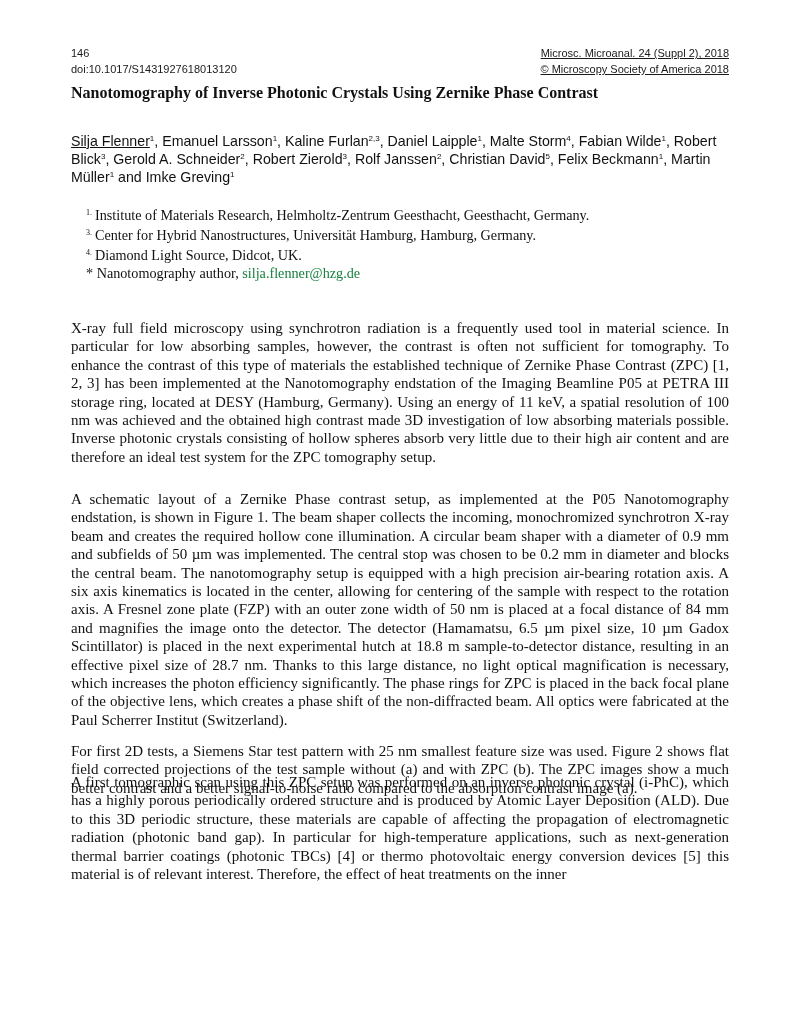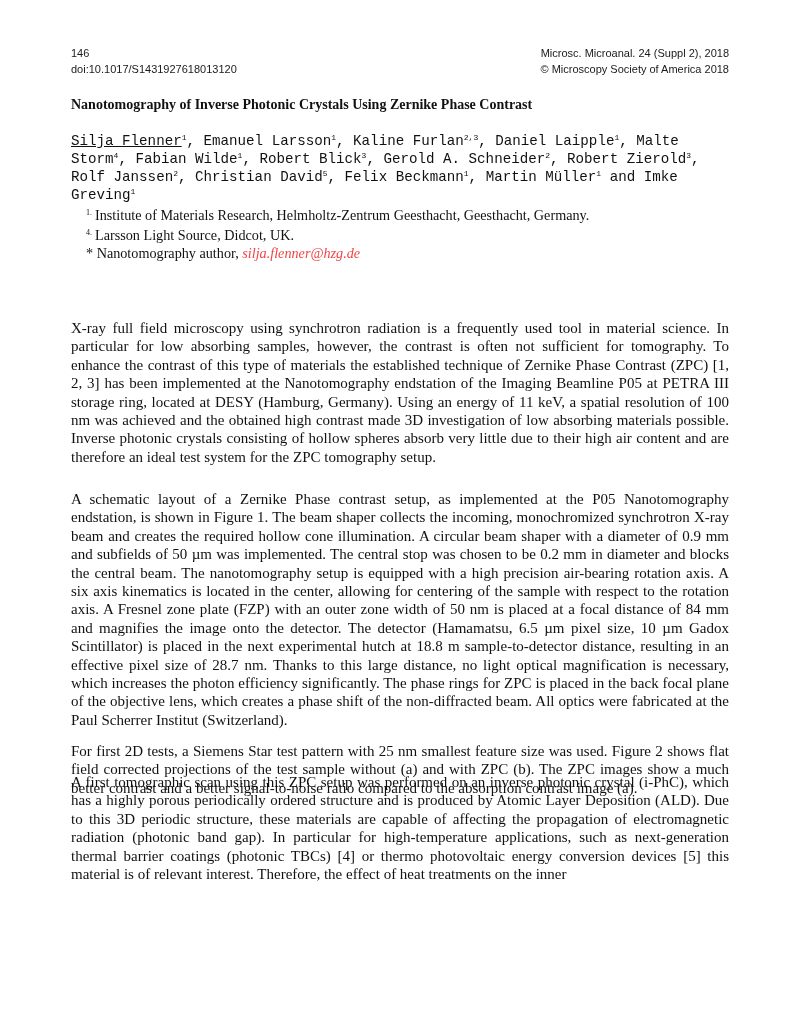--- a/index.html
+++ b/index.html
@@ -1,22 +1,22 @@
 <!DOCTYPE html>
 <html><head>
   <meta charset="utf-8">
   <style>
     html, body { margin: 0; padding: 0; background: #ffffff; }
     body { width: 800px; height: 1036px; position: relative; overflow: hidden; color: #111; }
     .page { position: absolute; left: 71px; top: 0; width: 658px; }
     .hdr { position: absolute; top: 45px; left: 0; width: 658px; font-family: "Liberation Sans", sans-serif; font-size: 11px; line-height: 16px; color: #1a1a1a; }
     .hdr .l { position: absolute; left: 0; top: 0; }
-    .hdr .r { position: absolute; right: 0; top: 0; text-align: right; }
-    .title { position: absolute; top: 94px; left: 0; font-family: "Liberation Serif", serif; font-weight: bold; font-size: 14px; line-height: 22px; white-space: nowrap; }
-    .authors { position: absolute; top: 132px; left: 0; width: 658px; font-family: Liberation Mono, monospace; font-size: 14.2px; line-height: 18px; }
+    .hdr .r { position: absolute; right: 0; top: 0; text-align: right; text-decoration: underline; }
+    .title { position: absolute; top: 82px; left: 0; font-family: "Liberation Serif", serif; font-weight: bold; font-size: 16px; line-height: 22px; white-space: nowrap; }
+    .authors { position: absolute; top: 132px; left: 0; width: 658px; font-family: Liberation Sans, sans-serif; font-size: 14.2px; line-height: 18px; }
     .authors sup, .aff sup { font-size: 8px; line-height: 0; vertical-align: 5px; }
     .authors .u { text-decoration: underline; }
     .aff { position: absolute; top: 204px; left: 0; width: 658px; font-family: "Liberation Serif", serif; font-size: 14.2px; line-height: 18px; }
     .aff div { white-space: nowrap; margin-left: 15px; }
     .aff .num { font-size: 8px; vertical-align: 5px; margin-right: 3px; }
     .email { color: #1f2fb0; }
     .para { position: absolute; left: 0; width: 658px; font-family: "Liberation Serif", serif; font-size: 15px; line-height: 18.4px; text-align: justify; margin: 0; }
     .p1 { top: 319px; }
     .p2 { top: 490px; }
     .p3 { top: 742px; }
@@ -36,21 +36,22 @@
       <div>© Microscopy Society of America 2018</div>
     </div>
   </div>
 
   <div class="title">Nanotomography of Inverse Photonic Crystals Using Zernike Phase Contrast</div>
 
   <div class="authors" id="authors"><span class="u">Silja Flenner</span><sup>1</sup>, <span>Emanuel Larsson</span><sup>1</sup>, <span>Kaline Furlan</span><sup>2,3</sup>, <span>Daniel Laipple</span><sup>1</sup>, <span>Malte Storm</span><sup>4</sup>, <span>Fabian Wilde</span><sup>1</sup>, <span>Robert Blick</span><sup>3</sup>, <span>Gerold A. Schneider</span><sup>2</sup>, <span>Robert Zierold</span><sup>3</sup>, <span>Rolf Janssen</span><sup>2</sup>, <span>Christian David</span><sup>5</sup>, <span>Felix Beckmann</span><sup>1</sup>, <span>Martin Müller</span><sup>1</sup> and <span>Imke Greving</span><sup>1</sup></div>
 
   <div class="aff">
     <div><span class="num">1.</span><span>Institute of Materials Research, Helmholtz-Zentrum Geesthacht, Geesthacht, Germany.</span></div>
-    <div><span class="num">4.</span><span>Larsson Light Source, Didcot, UK.</span></div>
-    <div><span>* Nanotomography author, </span><a class="email" style="color: #ef4444; font-style: italic;">silja.flenner@hzg.de</a></div>
+    <div><span class="num">3.</span><span>Center for Hybrid Nanostructures, Universität Hamburg, Hamburg, Germany.</span></div>
+    <div><span class="num">4.</span><span>Diamond Light Source, Didcot, UK.</span></div>
+    <div><span>* Nanotomography author, </span><a class="email" style="color: #15803d;">silja.flenner@hzg.de</a></div>
   </div>
 
   <p class="para p1">X-ray full field microscopy using synchrotron radiation is a frequently used tool in material science. In particular for low absorbing samples, however, the contrast is often not sufficient for tomography.  To enhance the contrast of this type of materials the established technique of Zernike Phase Contrast (ZPC) [1, 2, 3] has been implemented at the Nanotomography endstation of the Imaging Beamline P05 at PETRA III storage ring, located at DESY (Hamburg, Germany). Using an energy of 11 keV, a spatial resolution of 100 nm was achieved and the obtained high contrast made 3D investigation of low absorbing materials possible. Inverse photonic crystals consisting of hollow spheres absorb very little due to their high air content and are therefore an ideal test system for the ZPC tomography setup.</p>
   <p class="para p2">A schematic layout of a Zernike Phase contrast setup, as implemented at the P05 Nanotomography endstation, is shown in Figure 1. The beam shaper collects the incoming, monochromized synchrotron X-ray beam and creates the required hollow cone illumination. A circular beam shaper with a diameter of 0.9 mm and subfields of 50 µm was implemented. The central stop was chosen to be 0.2 mm in diameter and blocks the central beam. The nanotomography setup is equipped with a high precision air-bearing rotation axis. A six axis kinematics is located in the center, allowing for centering of the sample with respect to the rotation axis. A Fresnel zone plate (FZP) with an outer zone width of 50 nm is placed at a focal distance of 84 mm and magnifies the image onto the detector. The detector (Hamamatsu, 6.5 µm pixel size, 10 µm Gadox Scintillator) is placed in the next experimental hutch at 18.8 m sample-to-detector distance, resulting in an effective pixel size of 28.7 nm. Thanks to this large distance, no light optical magnification is necessary, which increases the photon efficiency significantly. The phase rings for ZPC is placed in the back focal plane of the objective lens, which creates a phase shift of the non-diffracted beam. All optics were fabricated at the Paul Scherrer Institut (Switzerland).</p>
   <p class="para p3">For first 2D tests, a Siemens Star test pattern with 25 nm smallest feature size was used. Figure 2 shows flat field corrected projections of the test sample without (a) and with ZPC (b). The ZPC images show a much better contrast and a better signal-to-noise ratio compared to the absorption contrast image (a).</p>
   <p class="para p4">A first tomographic scan using this ZPC setup was performed on an inverse photonic crystal (i-PhC), which has a highly porous periodically ordered structure and is produced by Atomic Layer Deposition (ALD). Due to this 3D periodic structure, these materials are capable of affecting the propagation of electromagnetic radiation (photonic band gap). In particular for high-temperature applications, such as next-generation thermal barrier coatings (photonic TBCs) [4] or thermo photovoltaic energy conversion devices [5] this material is of relevant interest. Therefore, the effect of heat treatments on the inner</p>
 </div>
 
 </body></html>

